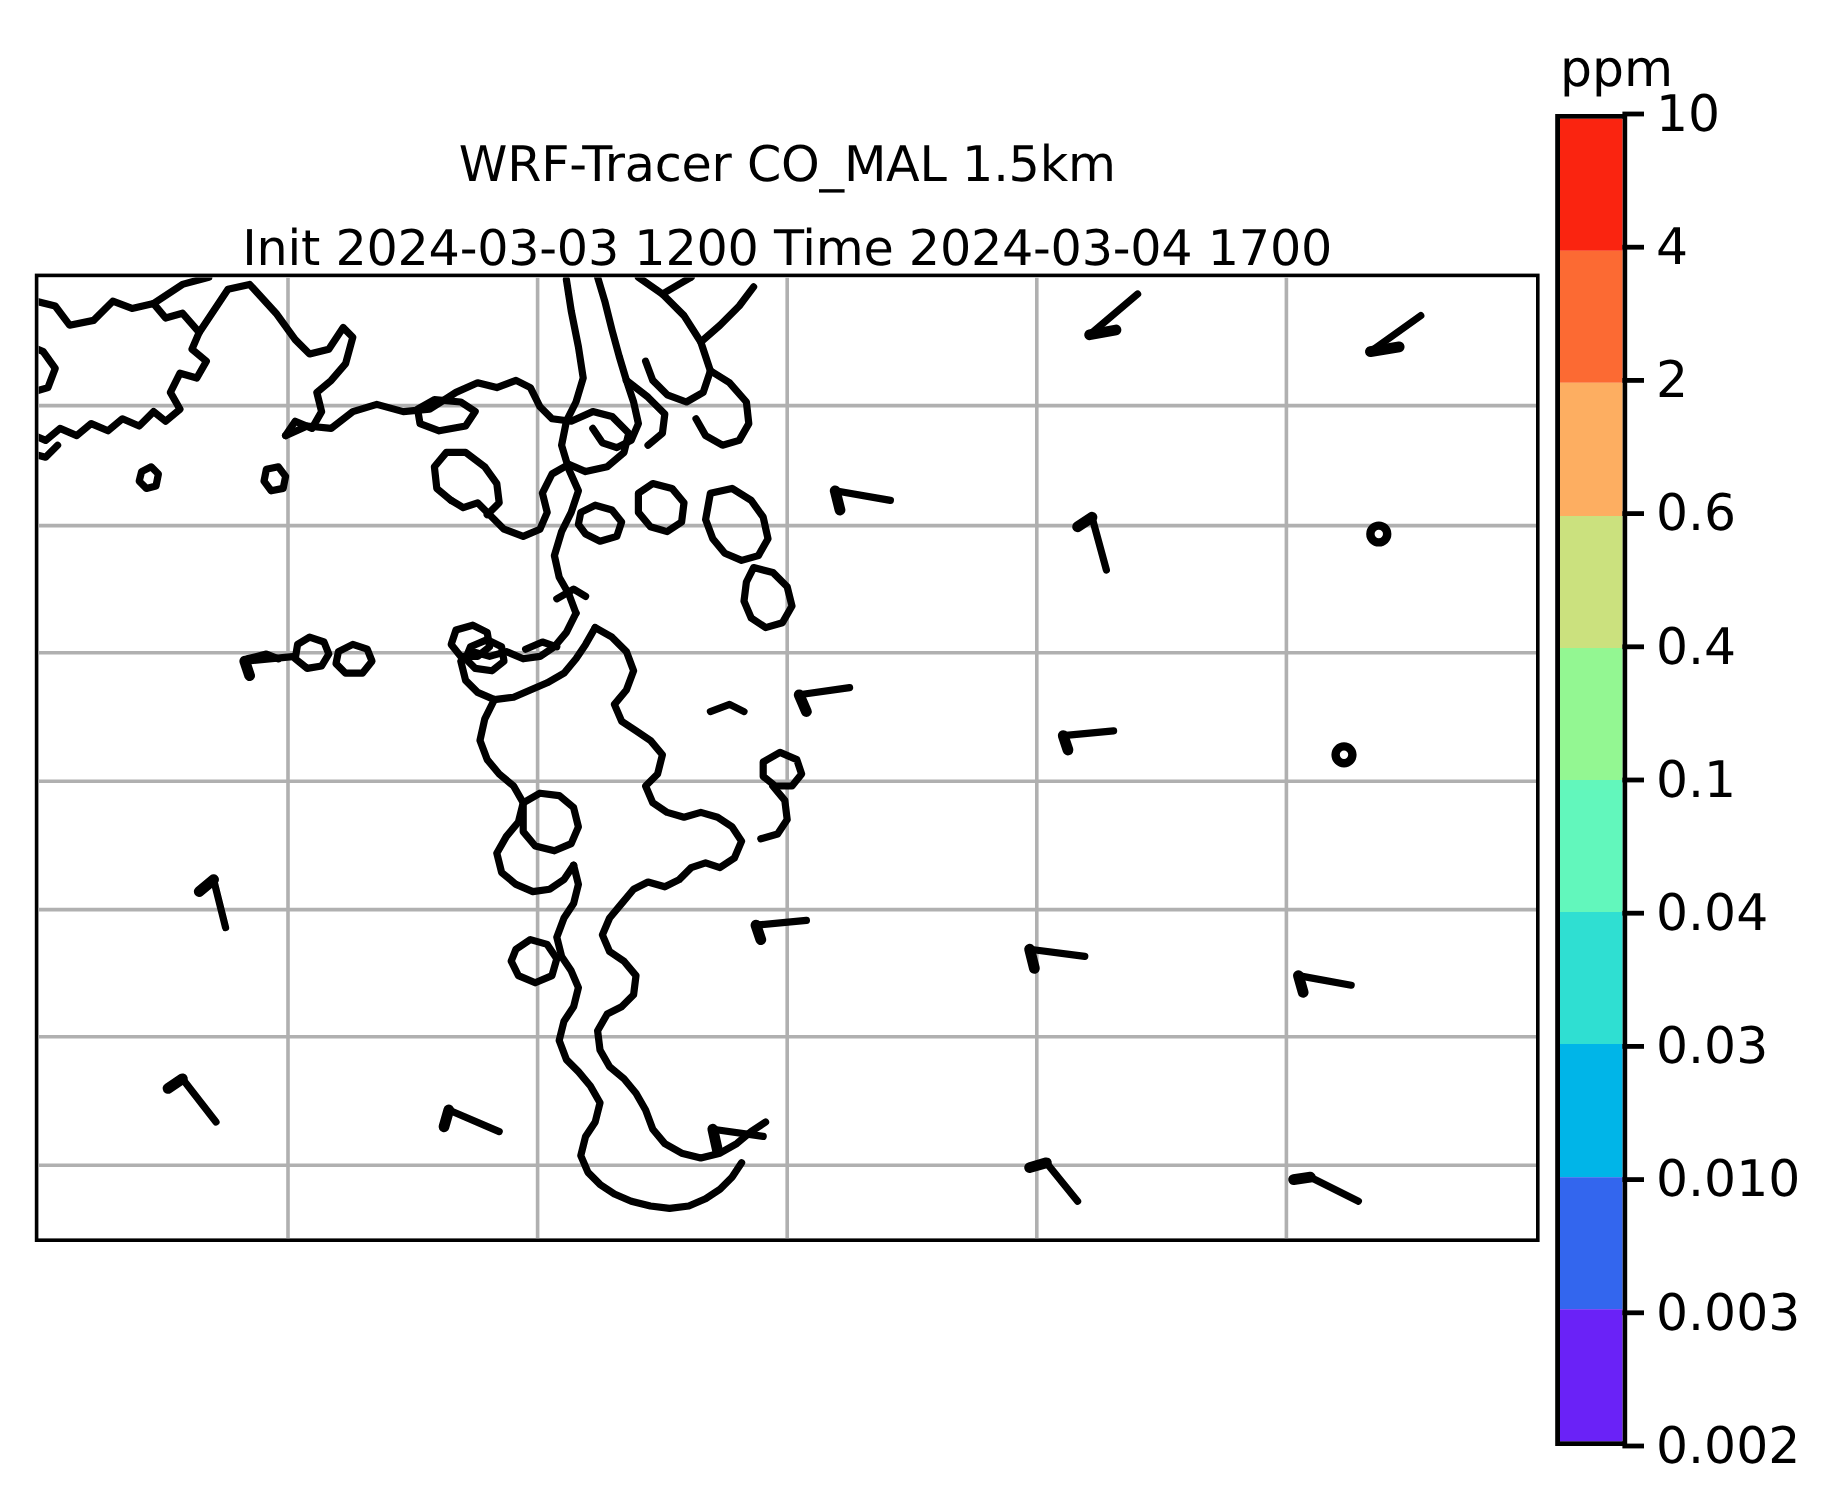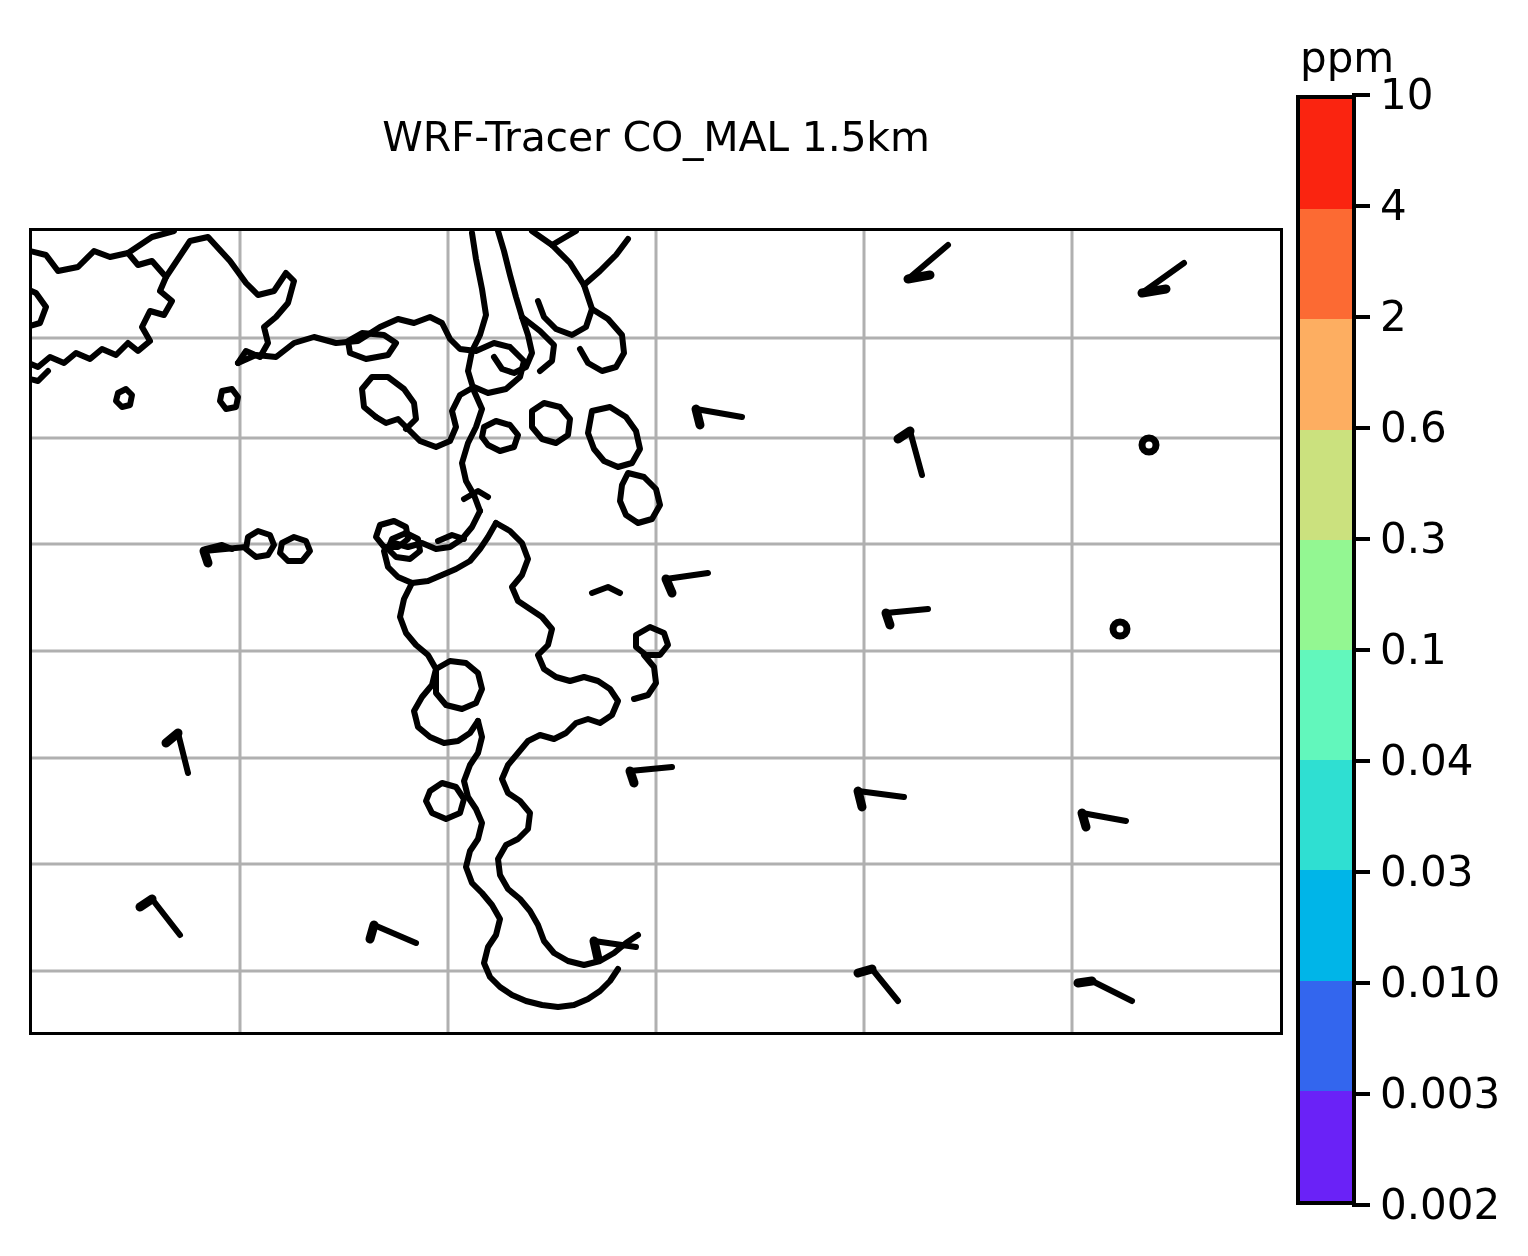--- a/index.html
+++ b/index.html
@@ -122,20 +122,21 @@
     white-space: nowrap;
   }
 </style>
 </head>
 <body>
 
 <div id="figure">
 
   <div id="title-block">
     <span class="title-line">WRF-Tracer CO_MAL 1.5km</span>
+    <span class="title-line">Init 2024-03-03 1200 Time 2024-03-04 1700</span>
   </div>
 
   <div id="map-panel">
     <svg id="map-svg" viewBox="0 0 1248 801" preserveAspectRatio="none">
 
       <g id="gridlines" stroke="#B0B0B0" stroke-width="3" fill="none">
         <line x1="208" y1="0" x2="208" y2="801"></line>
         <line x1="416" y1="0" x2="416" y2="801"></line>
         <line x1="624" y1="0" x2="624" y2="801"></line>
         <line x1="832" y1="0" x2="832" y2="801"></line>
@@ -376,21 +377,21 @@
       <div class="cb-tick" style="top: 222px;">
         <span class="tick-mark"></span>
         <span class="tick-label">2</span>
       </div>
       <div class="cb-tick" style="top: 333px;">
         <span class="tick-mark"></span>
         <span class="tick-label">0.6</span>
       </div>
       <div class="cb-tick" style="top: 444px;">
         <span class="tick-mark"></span>
-        <span class="tick-label">0.3</span>
+        <span class="tick-label">0.4</span>
       </div>
       <div class="cb-tick" style="top: 555px;">
         <span class="tick-mark"></span>
         <span class="tick-label">0.1</span>
       </div>
       <div class="cb-tick" style="top: 666px;">
         <span class="tick-mark"></span>
         <span class="tick-label">0.04</span>
       </div>
       <div class="cb-tick" style="top: 777px;">

